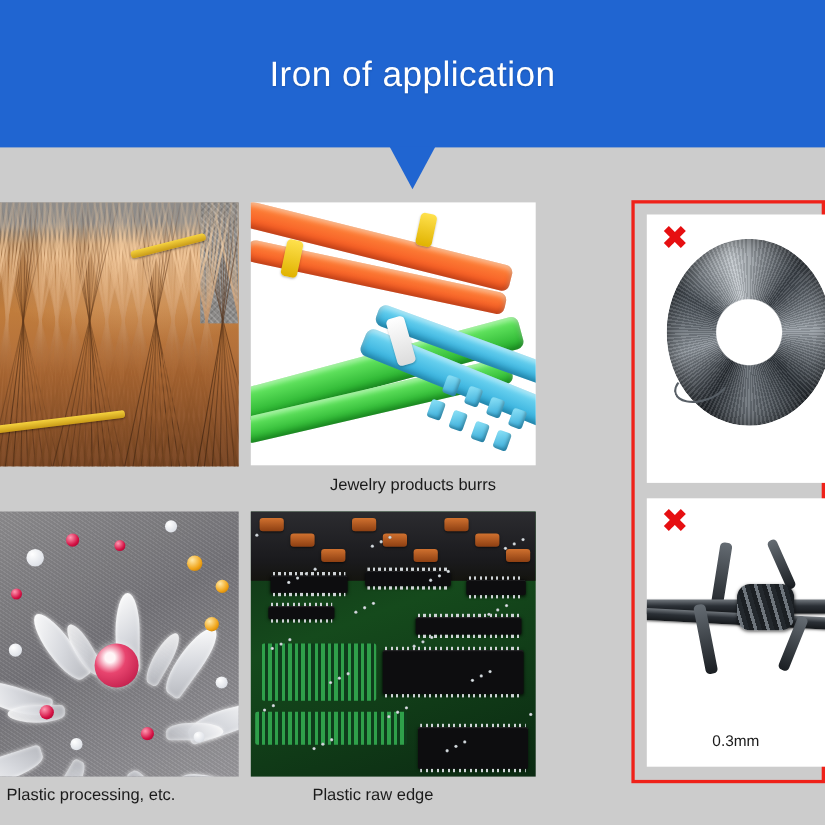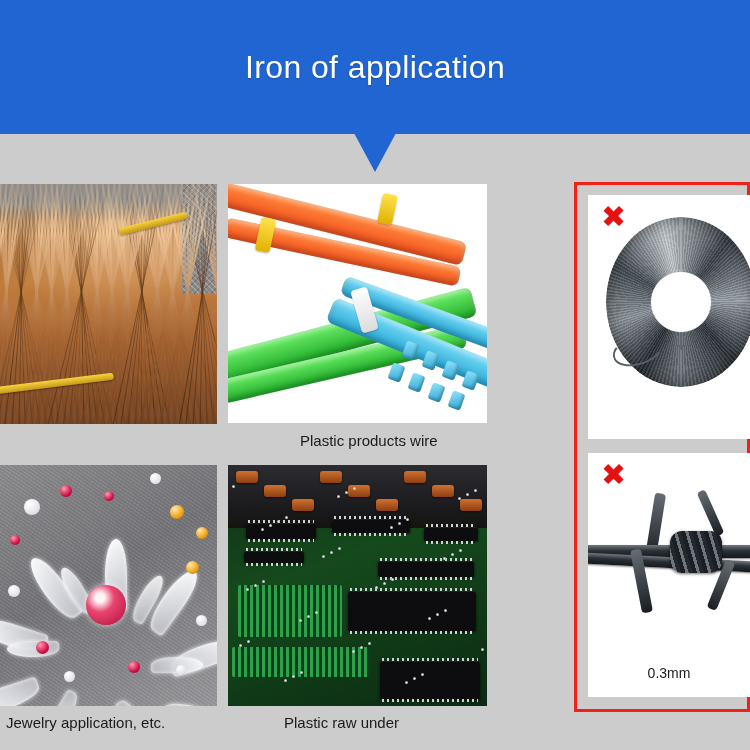--- a/index.html
+++ b/index.html
@@ -394,21 +394,21 @@
       <div class="tie-head" style="left:162px; top:180px; transform:rotate(20deg);"></div>
       <div class="tie-head" style="left:182px; top:190px; transform:rotate(20deg);"></div>
       <div class="tie-head" style="left:202px; top:200px; transform:rotate(20deg);"></div>
       <div class="tie-head" style="left:222px; top:208px; transform:rotate(20deg);"></div>
       <div class="tie-head" style="left:176px; top:158px; transform:rotate(20deg);"></div>
       <div class="tie-head" style="left:196px; top:168px; transform:rotate(20deg);"></div>
       <div class="tie-head" style="left:216px; top:178px; transform:rotate(20deg);"></div>
       <div class="tie-head" style="left:236px; top:188px; transform:rotate(20deg);"></div>
     </div>
   </div>
-  <div class="caption" style="left:300px; top:432px;">Plastic products wire</div>
+  <div class="caption" style="left:300px; top:432px;">Jewelry products burrs</div>
 
   <div class="tile jewel-bg" style="left:0px; top:465px; width:217px; height:241px;">
     <div class="art" id="jewel-art">
         <div class="jewel-petal" style="left:105px;top:140px;width:22px;height:72px;transform:rotate(0deg) translateY(-66px);"></div>
         <div class="jewel-petal" style="left:105px;top:140px;width:22px;height:72px;transform:rotate(36deg) translateY(-66px);"></div>
         <div class="jewel-petal" style="left:105px;top:140px;width:22px;height:72px;transform:rotate(72deg) translateY(-66px);"></div>
         <div class="jewel-petal" style="left:105px;top:140px;width:22px;height:72px;transform:rotate(108deg) translateY(-66px);"></div>
         <div class="jewel-petal" style="left:105px;top:140px;width:22px;height:72px;transform:rotate(252deg) translateY(-66px);"></div>
         <div class="jewel-petal" style="left:105px;top:140px;width:22px;height:72px;transform:rotate(288deg) translateY(-66px);"></div>
         <div class="jewel-petal" style="left:105px;top:140px;width:22px;height:72px;transform:rotate(324deg) translateY(-66px);"></div>
@@ -428,21 +428,21 @@
         <div class="gem red" style="left:128px;top:196px;width:12px;height:12px;"></div>
         <div class="gem white" style="left:196px;top:150px;width:11px;height:11px;"></div>
         <div class="gem white" style="left:8px;top:120px;width:12px;height:12px;"></div>
         <div class="gem white" style="left:176px;top:200px;width:10px;height:10px;"></div>
         <div class="gem white" style="left:64px;top:206px;width:11px;height:11px;"></div>
         <div class="gem red" style="left:104px;top:26px;width:10px;height:10px;"></div>
         <div class="gem amber" style="left:196px;top:62px;width:12px;height:12px;"></div>
         <div class="gem red" style="left:10px;top:70px;width:10px;height:10px;"></div>
       </div>
   </div>
-  <div class="caption" style="left:6px; top:714px;">Jewelry application, etc.</div>
+  <div class="caption" style="left:6px; top:714px;">Plastic processing, etc.</div>
 
   <div class="tile pcb-bg" style="left:228px; top:465px; width:259px; height:241px;">
     <div class="art" id="pcb-art">
       <div class="pcb-top"></div>
     <div class="cap" style="left:8px;top:6px;width:22px;height:12px;"></div>
         <div class="cap" style="left:36px;top:20px;width:22px;height:12px;"></div>
         <div class="cap" style="left:64px;top:34px;width:22px;height:12px;"></div>
         <div class="cap" style="left:92px;top:6px;width:22px;height:12px;"></div>
         <div class="cap" style="left:120px;top:20px;width:22px;height:12px;"></div>
         <div class="cap" style="left:148px;top:34px;width:22px;height:12px;"></div>
@@ -497,21 +497,21 @@
         <div class="solder" style="left:162px;top:61px;"></div>
         <div class="solder" style="left:215px;top:92px;"></div>
         <div class="solder" style="left:18px;top:123px;"></div>
         <div class="solder" style="left:71px;top:154px;"></div>
         <div class="solder" style="left:124px;top:185px;"></div>
         <div class="solder" style="left:177px;top:216px;"></div>
         <div class="solder" style="left:230px;top:32px;"></div>
         <div class="solder" style="left:33px;top:63px;"></div>
       </div>
   </div>
-  <div class="caption" style="left:284px; top:714px;">Plastic raw under</div>
+  <div class="caption" style="left:284px; top:714px;">Plastic raw edge</div>
 
   <div class="reject-panel">
 
     <div class="reject-card top">
       <div class="coil-wrap">
         <div class="coil"></div>
         <div class="coil-lines"></div>
         <div class="coil-tail"></div>
       </div>
       <div class="x-mark">✖</div>

